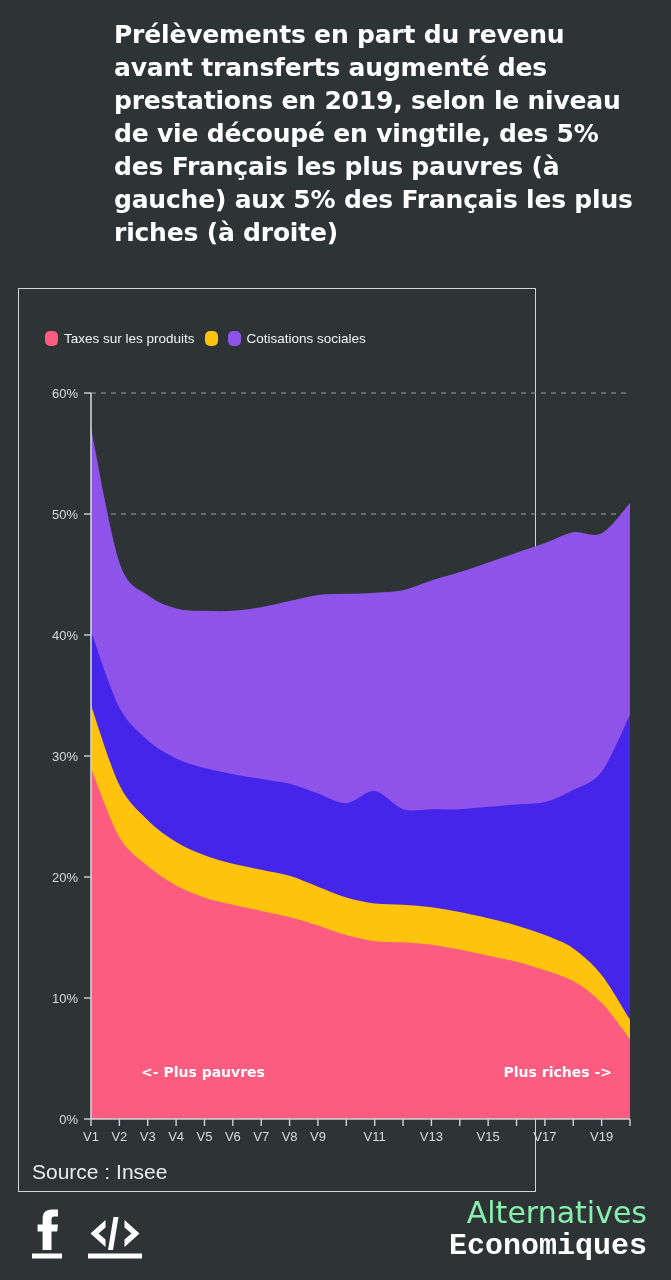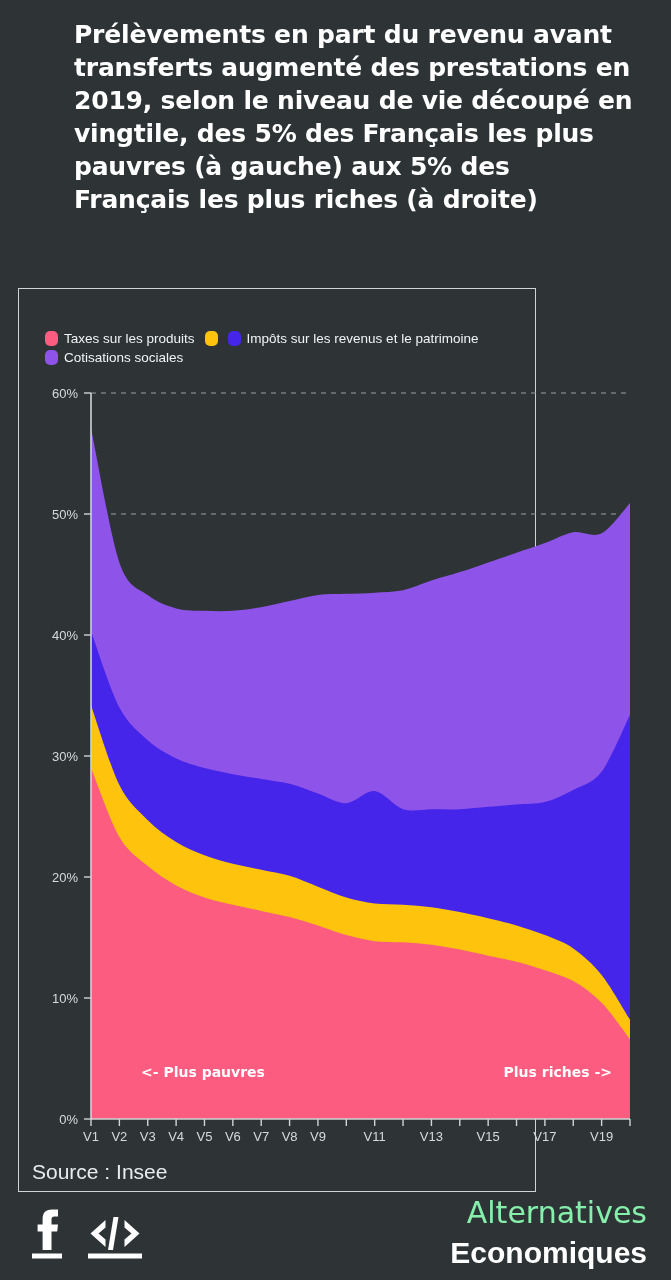--- a/index.html
+++ b/index.html
@@ -12,21 +12,21 @@
     width: 671px;
     height: 1280px;
     overflow: hidden;
     font-family: "Liberation Sans", sans-serif;
     color: #ffffff;
     position: relative;
   }
 
   
   .title-block {
-    padding: 18px 30px 0 74px;
+    padding: 18px 30px 0 114px;
   }
   .chart-title {
     font-family: "DejaVu Sans", sans-serif;
     font-weight: bold;
     font-size: 25px;
     line-height: 1.32;
     letter-spacing: -0.2px;
     color: #ffffff;
     margin: 0;
     max-width: 560px;
@@ -132,49 +132,45 @@
   }
   .brand-line1 {
     font-family: "DejaVu Sans", sans-serif;
     font-size: 30px;
     font-weight: 400;
     color: #86efac;
     letter-spacing: 0px;
     display: block;
   }
   .brand-line2 {
-    font-family: Liberation Sans, sans-serif;
+    font-family: Liberation Mono, monospace;
     font-size: 30px;
     font-weight: bold;
     color: #ffffff;
     letter-spacing: 0px;
     display: block;
-    margin-top: 10px;
+    margin-top: 3px;
   }
 </style>
 </head>
 <body>
 
 <div class="title-block">
   <h1 class="chart-title">Prélèvements en part du revenu avant transferts augmenté des prestations en 2019, selon le niveau de vie découpé en vingtile, des 5% des Français les plus pauvres (à gauche) aux 5% des Français les plus riches (à droite)</h1>
 </div>
 
 <div class="panel">
 
   <div class="legend">
     <div class="legend-item">
       <span class="legend-swatch" style="background:#fb5c80"></span>
       <span class="legend-label">Taxes sur les produits</span>
     </div>
     <div class="legend-item">
       <span class="legend-swatch" style="background:#fec40d"></span>
-    </div>
-    <div class="legend-item">
-      <span class="legend-swatch" style="background:#4525ea"></span>
-      <span class="legend-label">Impôts sur les revenus et le patrimoine</span>
     </div>
     <div class="legend-item">
       <span class="legend-swatch" style="background:#8e53e8"></span>
       <span class="legend-label">Cotisations sociales</span>
     </div>
   </div>
 
   <div class="plot-wrap">
     <svg class="plot" id="plot-svg" width="634" height="904" viewBox="0 0 634 904">
       <g id="grid-layer">

